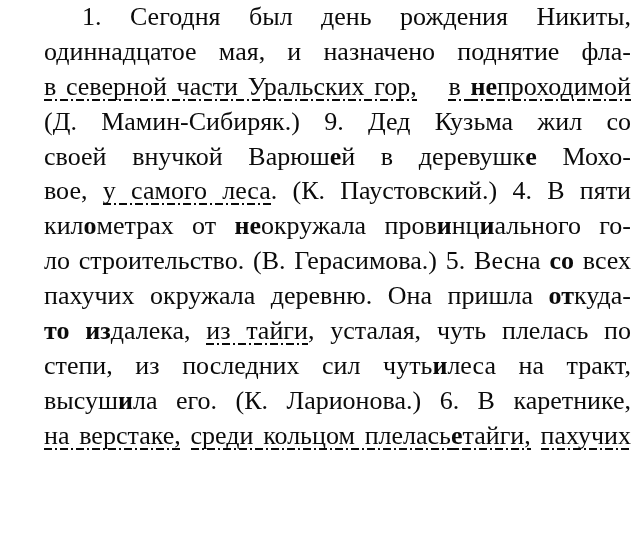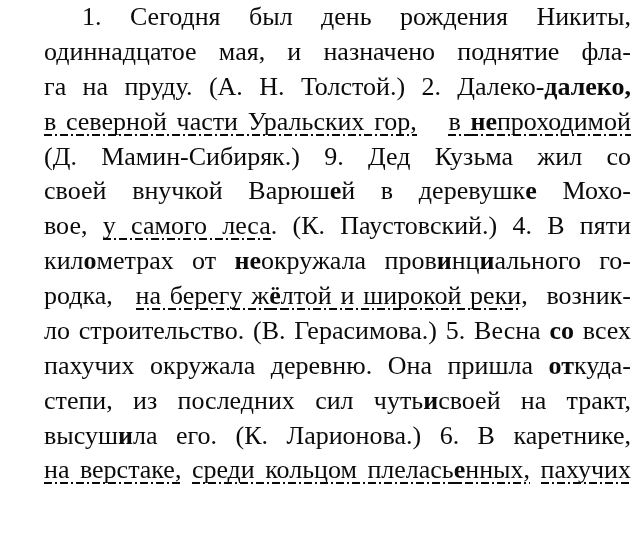--- a/index.html
+++ b/index.html
@@ -38,25 +38,24 @@
     background-position: left bottom;
   }
   .spacer { display: inline-block; height: 1px; vertical-align: baseline; }
 </style>
 </head>
 <body style="background: rgb(255, 255, 255);">
 
 <div class="page" style="color: rgb(11, 11, 11); padding-left: 44px;">
     <div class="line indent"><span>1. Сегодня был день рождения Никиты,</span></div>
     <div class="line"><span>одиннадцатое мая, и назначено поднятие фла-</span></div>
-    <div class="line"><span>га на пруду. (А. Н. Толстой.) 2. Далеко-</span><span class="b">далеко,</span></div>
     <div class="line"><span class="u">в северной части Уральских гор,</span><span class="spacer" style="width: 22px;"></span><span> </span><span class="u">в </span><span class="b u">не</span><span class="u">проходимой</span></div>
     <div class="line"><span>(Д. Мамин-Сибиряк.) 9. Дед Кузьма жил со</span></div>
     <div class="line"><span>своей внучкой Варюш</span><span class="b">е</span><span>й в деревушк</span><span class="b">е</span><span> Мохо-</span></div>
     <div class="line"><span>вое, </span><span class="u">у самого леса</span><span>. (К. Паустовский.) 4. В пяти</span></div>
     <div class="line"><span>кил</span><span class="b">о</span><span>метрах от </span><span class="b">не</span><span>окружала пров</span><span class="b">и</span><span>нц</span><span class="b">и</span><span>ального го-</span></div>
-    <div class="line"><span>родка,</span><span class="spacer" style="width: 14px;"></span><span> </span><span class="u">на берегу ж</span><span class="b u">ё</span><span class="u">лтой и широкой реки</span><span>,</span><span class="spacer" style="width: 10px;"></span><span> возник-</span></div>
     <div class="line"><span>ло строительство. (В. Герасимова.) 5. Весна </span><span class="b">со</span><span> всех</span></div>
     <div class="line"><span>пахучих окружала деревню. Она пришла </span><span class="b">от</span><span>куда-</span></div>
-    <div class="line"><span>степи, из последних сил чуть</span><span class="b">и</span><span>своей на тракт,</span></div>
+    <div class="line"><span class="b">то</span><span> </span><span class="b">из</span><span>далека, </span><span class="u">из тайги</span><span>, усталая, чуть плелась по</span></div>
+    <div class="line"><span>степи, из последних сил чуть</span><span class="b">и</span><span>леса на тракт,</span></div>
     <div class="line"><span>высуш</span><span class="b">и</span><span>ла его. (К. Ларионова.) 6. В каретнике,</span></div>
-    <div class="line"><span class="u">на верстаке,</span><span> </span><span class="u">среди кольцом плелась</span><span class="b u">е</span><span class="u">нных,</span><span> </span><span class="u">пахучих</span></div>
+    <div class="line"><span class="u">на верстаке,</span><span> </span><span class="u">среди кольцом плелась</span><span class="b u">е</span><span class="u">тайги,</span><span> </span><span class="u">пахучих</span></div>
   </div>
 
 </body></html>

